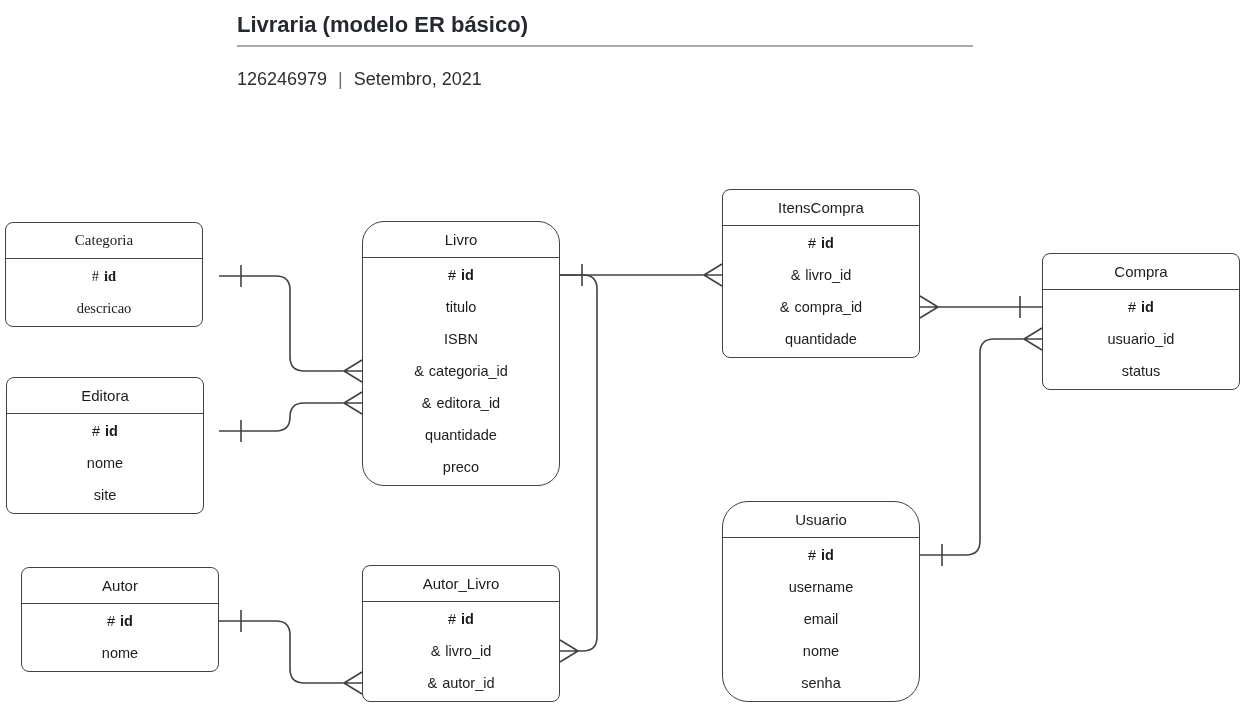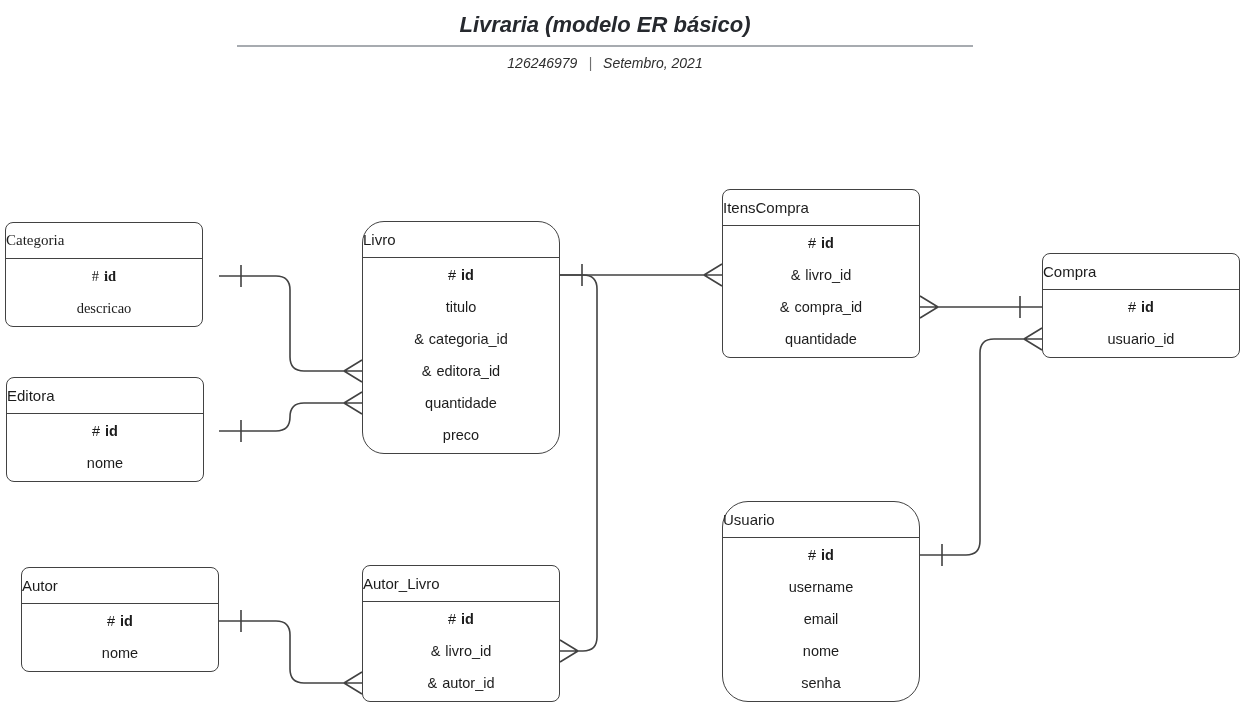--- a/index.html
+++ b/index.html
@@ -4,35 +4,35 @@
 <style>
   :root{
     --line:#424242; --text:#1c1c1c; --rule:#a7abb0; --bg:#ffffff;
   }
   html,body{margin:0;padding:0;background:var(--bg);}
   .canvas{
     position:relative; width:1253px; height:709px; overflow:hidden;
     background:var(--bg); font-family:"Liberation Sans", sans-serif; color:var(--text);
   }
   
-  .doc-header{position:absolute; left:237px; top:12px; width:736px; text-align:center;font-style:italic;}
+  .doc-header{position:absolute; left:237px; top:12px; width:736px; }
   .doc-title{margin:0; font-size:22px; font-weight:700; color:#26292e; line-height:26px;}
   .title-rule{margin-top:7px; border-top:2px solid var(--rule); height:0;}
-  .subtitle{margin-top:8px; font-size:14px; color:#2e2e2e;}
+  .subtitle{margin-top:22px; font-size:18px; color:#2e2e2e;}
   .subtitle .sep{color:#6f6f6f; margin:0 11px;}
   
   svg.connectors{position:absolute; left:0; top:0; width:1253px; height:709px;}
   svg.connectors path{fill:none; stroke:var(--line); stroke-width:1.6; stroke-linejoin:round;}
   
   .entity{
     position:absolute; width:198px; box-sizing:border-box; background:#fff;
     border:1.5px solid var(--line); border-radius:8px;
   }
   .entity-header{
-    height:35px; line-height:35px; font-size:15px;
+    height:35px; line-height:35px; text-align:center; font-size:15px;
     border-bottom:1.5px solid var(--line);
   }
   .entity-rows{padding:1px 0 2px 0;}
   .field-row{
     height:32px; display:flex; align-items:center; justify-content:center;
     gap:5px; font-size:14.5px;
   }
   .fld.bold{font-weight:700;}
 </style>
 </head>
@@ -74,20 +74,23 @@
       <div class="entity" style="left: 6px; top: 377px;">
         <div class="entity-header">Editora</div>
         <div class="entity-rows">
           <div class="field-row">
             <span class="pfx">#</span>
             <span class="fld bold">id</span>
           </div>
           <div class="field-row">
             <span class="fld">nome</span>
           </div>
+          <div class="field-row">
+            <span class="fld">site</span>
+          </div>
         </div>
       </div>
       <div class="entity" style="left: 21px; top: 567px;">
         <div class="entity-header">Autor</div>
         <div class="entity-rows">
           <div class="field-row">
             <span class="pfx">#</span>
             <span class="fld bold">id</span>
           </div>
           <div class="field-row">
@@ -99,20 +102,23 @@
         <div class="entity-header">Livro</div>
         <div class="entity-rows">
           <div class="field-row">
             <span class="pfx">#</span>
             <span class="fld bold">id</span>
           </div>
           <div class="field-row">
             <span class="fld">titulo</span>
           </div>
           <div class="field-row">
+            <span class="fld">ISBN</span>
+          </div>
+          <div class="field-row">
             <span class="pfx">&amp;</span>
             <span class="fld">categoria_id</span>
           </div>
           <div class="field-row">
             <span class="pfx">&amp;</span>
             <span class="fld">editora_id</span>
           </div>
           <div class="field-row">
             <span class="fld">quantidade</span>
           </div>
@@ -182,17 +188,20 @@
       <div class="entity" style="left: 1042px; top: 253px;">
         <div class="entity-header">Compra</div>
         <div class="entity-rows">
           <div class="field-row">
             <span class="pfx">#</span>
             <span class="fld bold">id</span>
           </div>
           <div class="field-row">
             <span class="fld">usuario_id</span>
           </div>
+          <div class="field-row">
+            <span class="fld">status</span>
+          </div>
         </div>
       </div>
     </div>
 
 </div>
 
 </body></html>

